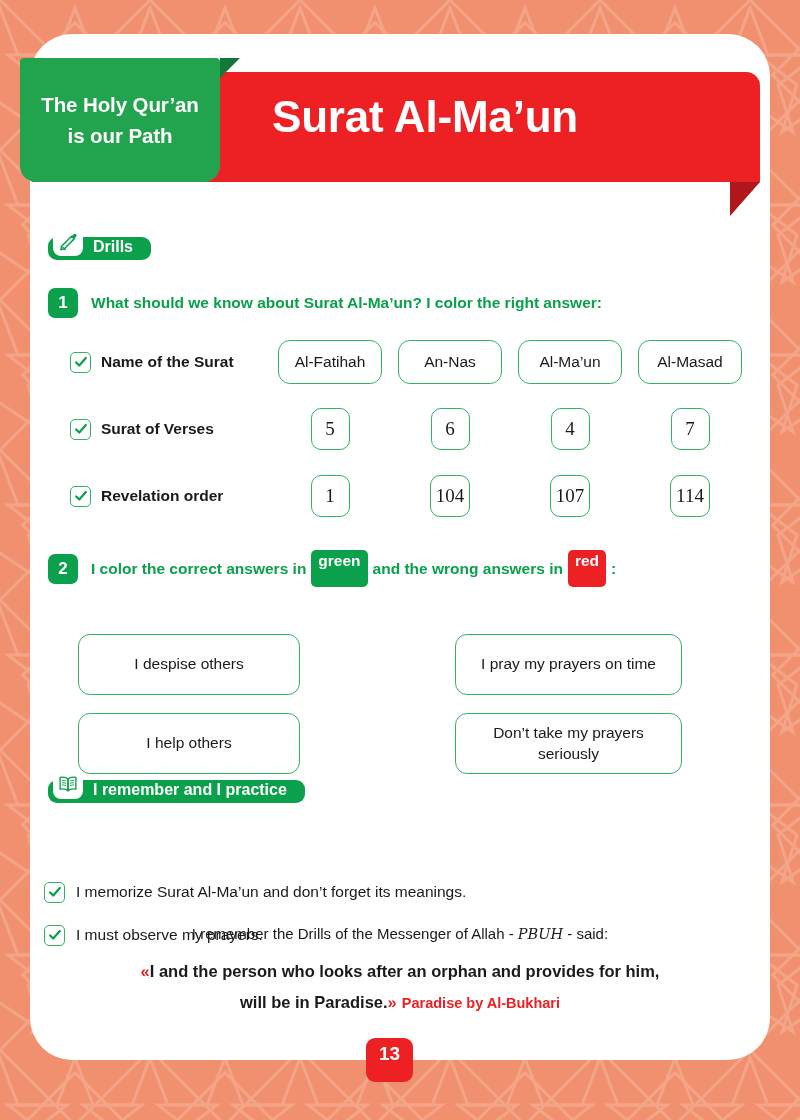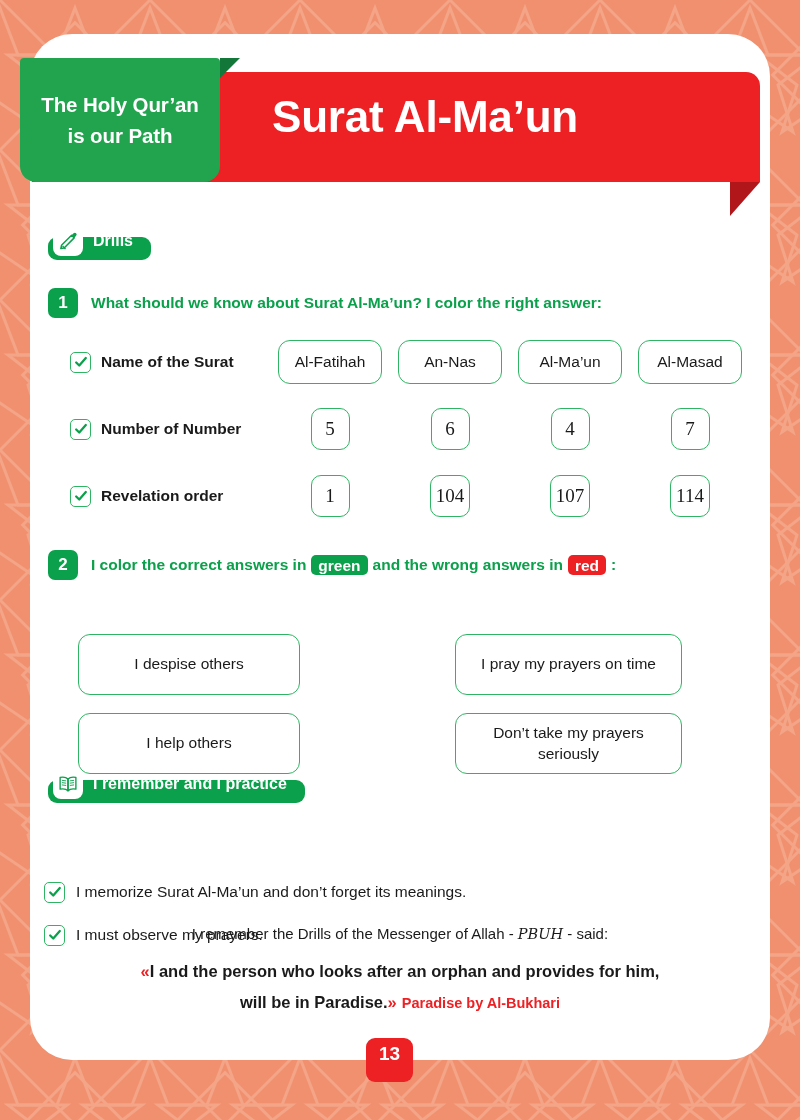--- a/index.html
+++ b/index.html
@@ -115,25 +115,25 @@
     left: 30px;
     top: 34px;
     width: 740px;
     height: 1026px;
     z-index: 4;
   }
 
   
   .section-banner {
     display: inline-flex;
-    align-items: center;
+    align-items: flex-end;
     background: #0ba04b;
     border-radius: 9px;
     height: 23px;
-    padding: 0 18px 16px 5px;
+    padding: 0 18px 4px 5px;
     gap: 10px;
   }
 
   .banner-icon {
     width: 30px;
     height: 30px;
     background: #ffffff;
     border-radius: 8px;
     display: flex;
     align-items: center;
@@ -177,21 +177,21 @@
     align-items: center;
     gap: 0px;
     white-space: nowrap;
   }
 
   .inline-badge {
     display: inline-block;
     color: #ffffff;
     font-weight: bold;
     border-radius: 5px;
-    padding: 2px 7px 0;
+    padding: 2px 7px 18px;
     margin: 0 5px;
     line-height: 1.1;
   }
   .badge-green { background: #0ba04b; }
   .badge-red   { background: #ed2024; }
 
   
   .checkbox {
     width: 21px;
     height: 21px;
@@ -461,21 +461,21 @@
       </div>
     </div>
 
     <div class="q1-row">
       <div class="q1-label-cell">
         <span class="checkbox">
           <svg width="14" height="14" viewBox="0 0 16 16">
             <polyline points="2.5,8.5 6,12 13.5,3.5" fill="none" stroke="#0ba04b" stroke-width="2.6" stroke-linecap="round" stroke-linejoin="round"></polyline>
           </svg>
         </span>
-        <span class="q1-label">Number of Number</span>
+        <span class="q1-label">Surat of Verses</span>
       </div>
       <div class="q1-options">
         <div class="q1-cell">
           <div class="opt-box opt-num">5</div>
         </div>
         <div class="q1-cell">
           <div class="opt-box opt-num">6</div>
         </div>
         <div class="q1-cell">
           <div class="opt-box opt-num">4</div>

